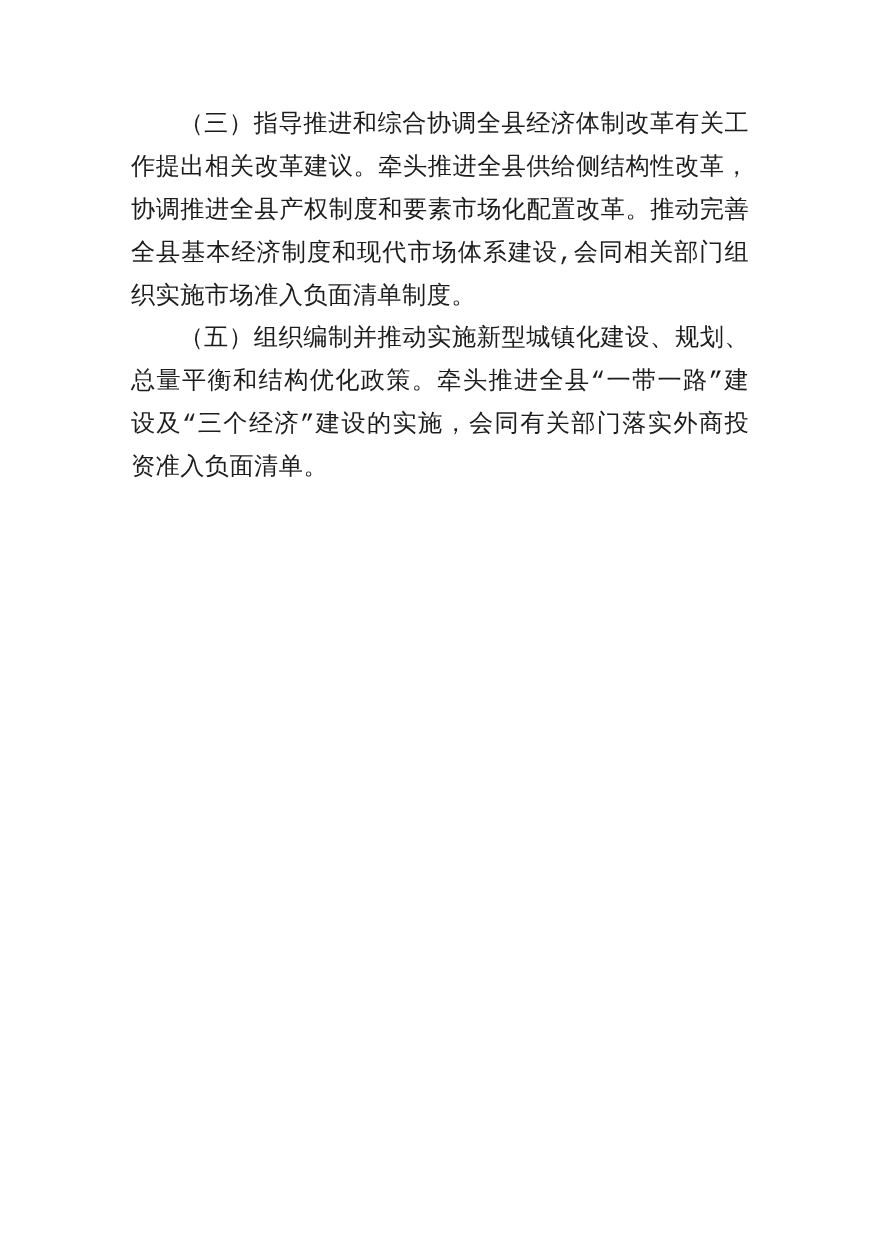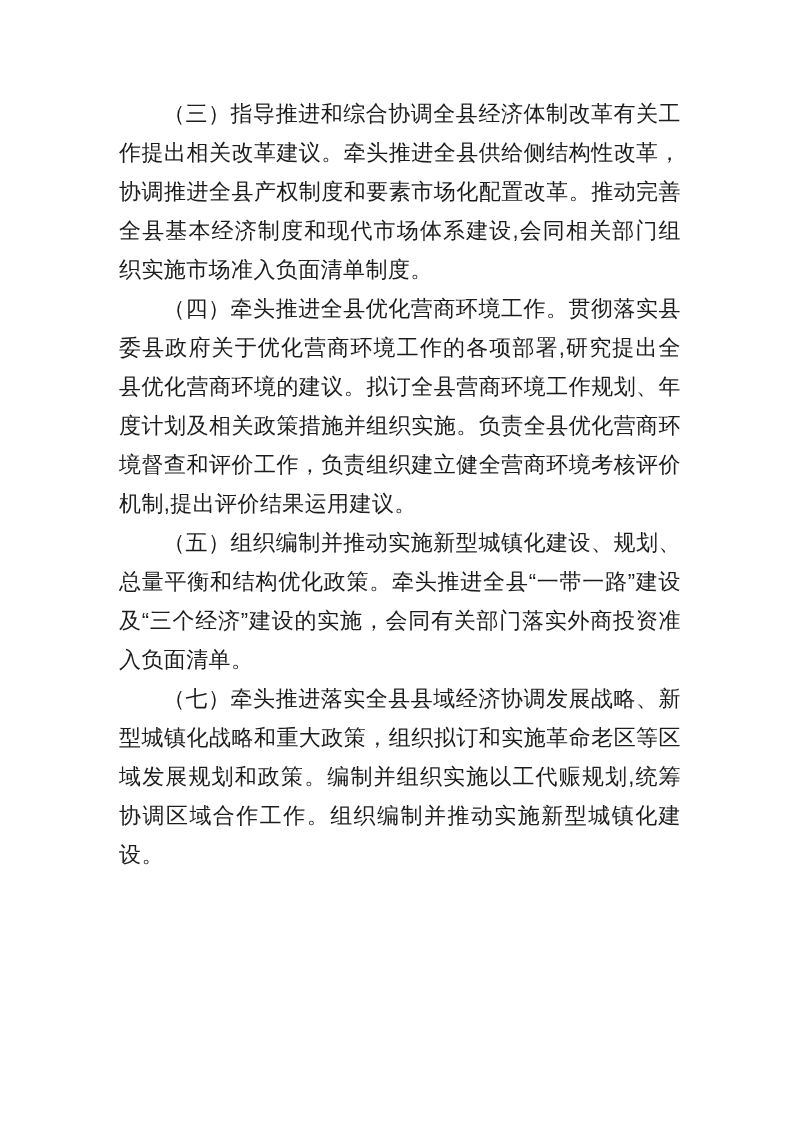--- a/index.html
+++ b/index.html
@@ -28,27 +28,25 @@
   .para {
     margin: 0;
     padding: 0;
     font-size: 22px;
     line-height: 39px;
     color: #1c1c1c;
     text-align: justify;
     text-justify: inter-character;
     text-indent: 2em;
     letter-spacing: 0.4px;
-    font-family: Liberation Sans, sans-serif;
+    font-family: Liberation Mono, monospace;
     -webkit-font-smoothing: antialiased;
   }
 </style>
 </head>
 <body>
 
 <div class="page">
   <div class="text-block">
     <p class="para">（三）指导推进和综合协调全县经济体制改革有关工作提出相关改革建议。牵头推进全县供给侧结构性改革，协调推进全县产权制度和要素市场化配置改革。推动完善全县基本经济制度和现代市场体系建设,会同相关部门组织实施市场准入负面清单制度。</p>
-    <p class="para">（四）牵头推进全县优化营商环境工作。贯彻落实县委县政府关于优化营商环境工作的各项部署,研究提出全县优化营商环境的建议。拟订全县营商环境工作规划、年度计划及相关政策措施并组织实施。负责全县优化营商环境督查和评价工作，负责组织建立健全营商环境考核评价机制,提出评价结果运用建议。</p>
     <p class="para">（五）组织编制并推动实施新型城镇化建设、规划、总量平衡和结构优化政策。牵头推进全县“一带一路”建设及“三个经济”建设的实施，会同有关部门落实外商投资准入负面清单。</p>
-    <p class="para">（七）牵头推进落实全县县域经济协调发展战略、新型城镇化战略和重大政策，组织拟订和实施革命老区等区域发展规划和政策。编制并组织实施以工代赈规划,统筹协调区域合作工作。组织编制并推动实施新型城镇化建设。</p>
   </div>
 </div>
 
 </body></html>

